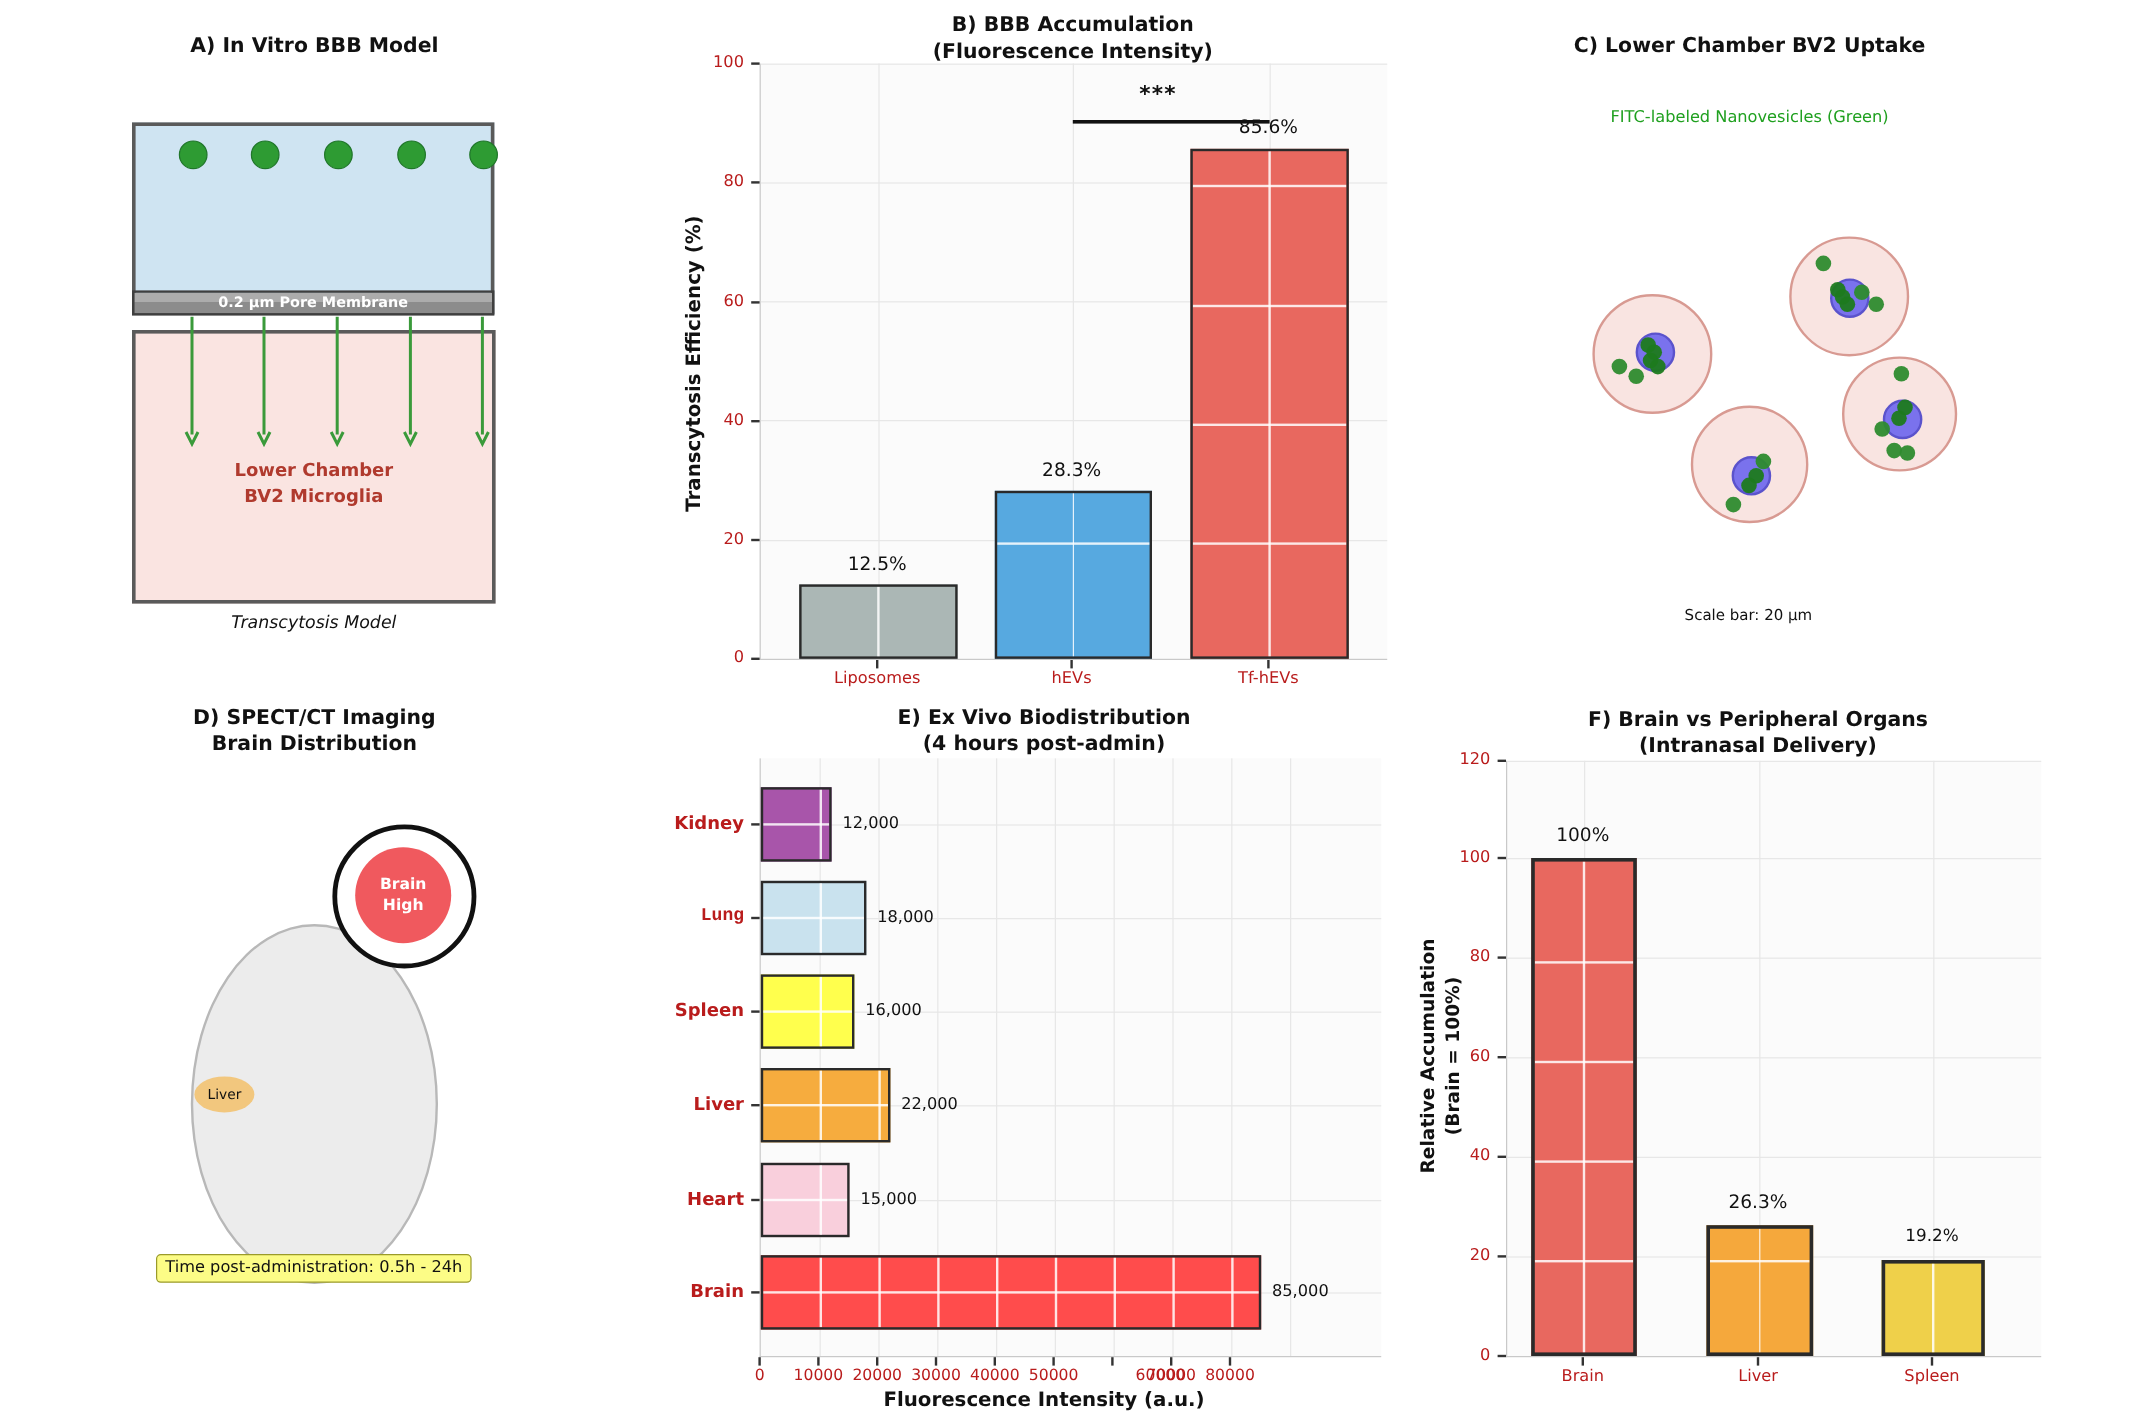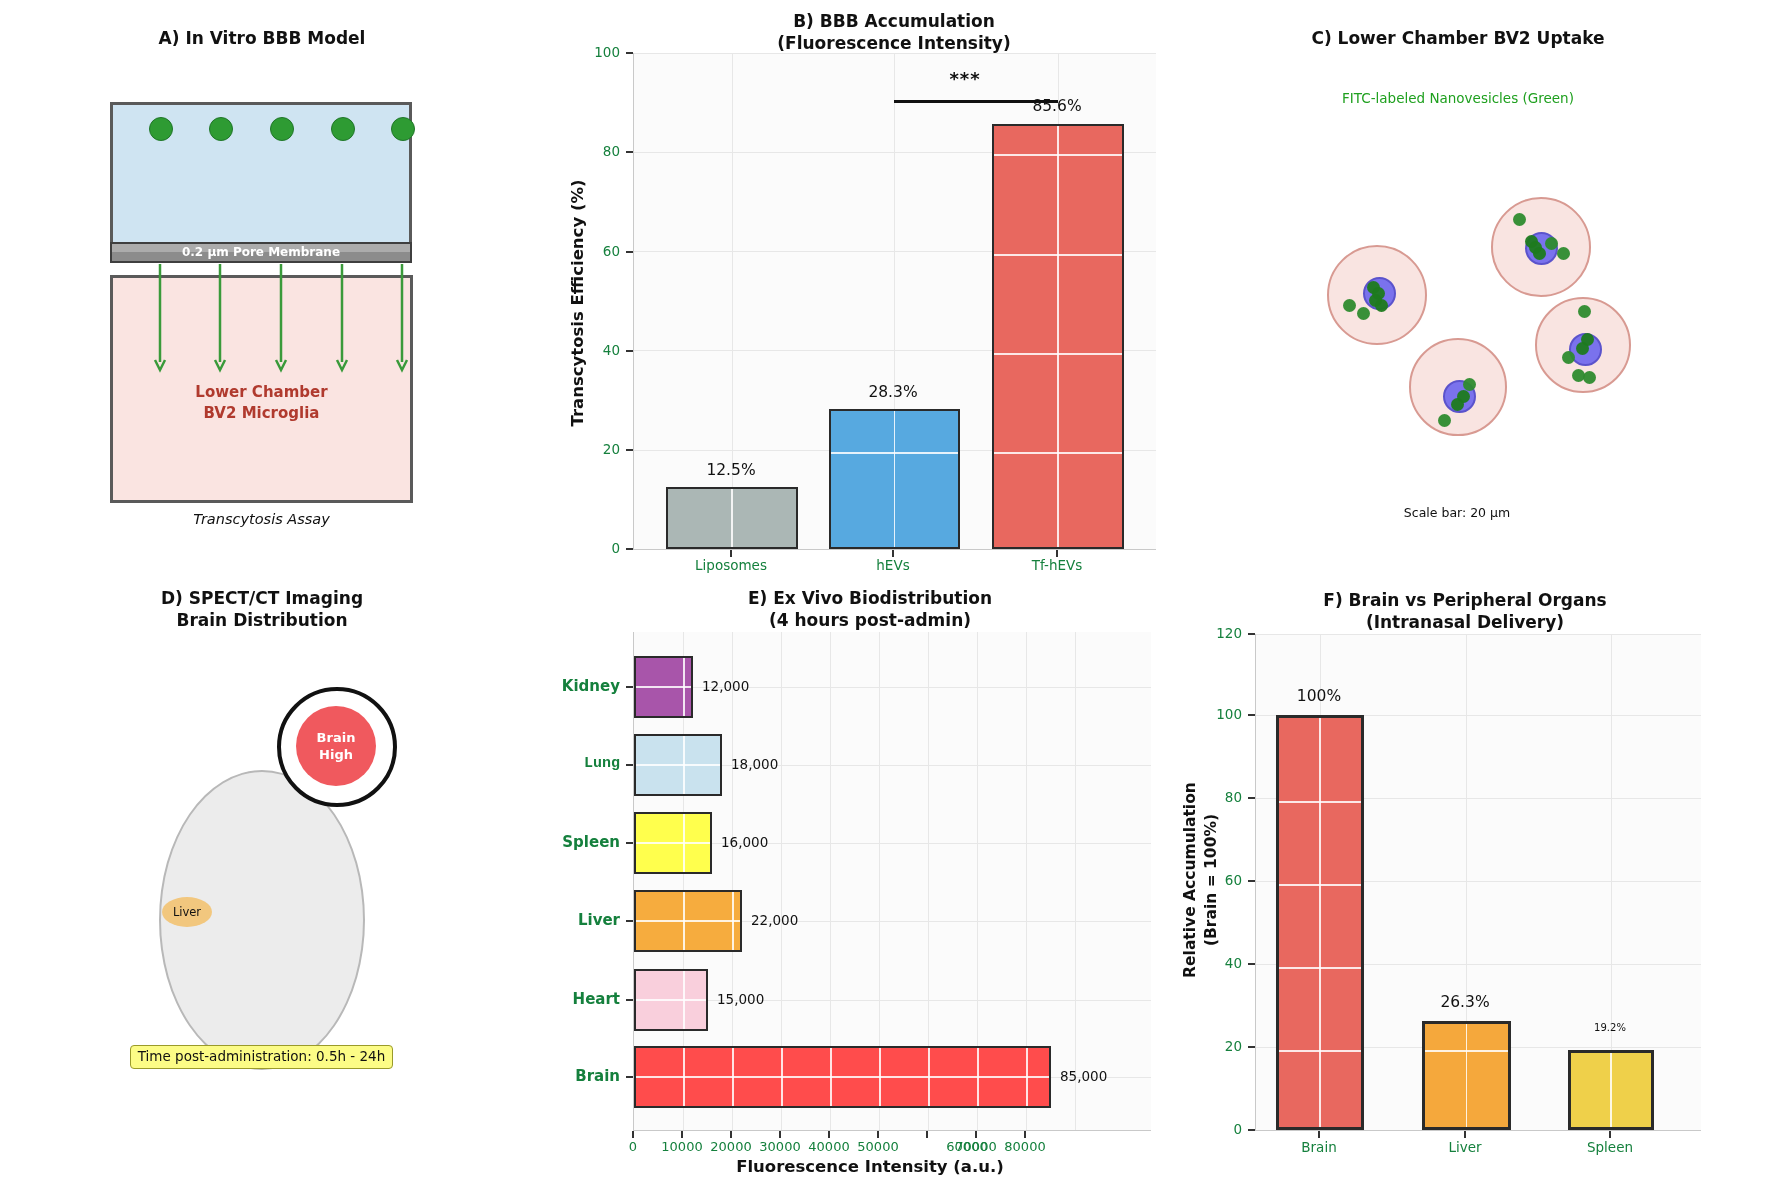--- a/index.html
+++ b/index.html
@@ -13,21 +13,21 @@
   .glv{position:absolute;top:0;bottom:0;width:1px;background:#E7E7E7;}
   .bar{position:absolute;box-sizing:border-box;border:2.5px solid #2A2A2A;overflow:hidden;}
   .bar i{display:block;position:absolute;background:rgba(255,255,255,0.85);}
   .bar .vg{top:0;bottom:0;width:1.5px;left:calc(50% - 1px);}
   .bar .hg{left:0;right:0;height:1.5px;}
   .bar .hgc{left:0;right:0;height:1.5px;top:calc(50% - 1px);}
   .bar .vgx{top:0;bottom:0;width:1.5px;}
   .tick{position:absolute;background:#333;}
   .tickh{width:7px;height:1.5px;}
   .tickv{width:1.5px;height:7px;}
-  .ticklab{position:absolute;font-size:13.5px;color:#15803d;}
+  .ticklab{position:absolute;font-size:13.5px;color:#b91c1c;}
   .vlab{position:absolute;font-weight:normal;color:#111;}
   .cell{position:absolute;border-radius:50%;background:rgba(242,196,188,0.45);
         border:2.5px solid #D89A92;box-sizing:border-box;}
   .nucleus{position:absolute;width:33px;height:33px;border-radius:50%;background:#7A72ED;
         border:2px solid #5B53CC;box-sizing:border-box;}
   .fitc{position:absolute;width:13px;height:13px;border-radius:50%;background:#2E8B2E;opacity:.95;}
   .fitc.dark{background:#1E7A1E;}
 </style>
 </head>
 <body>
@@ -61,21 +61,21 @@
         <polyline points="227,98 232,108 237,98"></polyline>
       <line x1="292" y1="2" x2="292" y2="100"></line>
         <polyline points="287,98 292,108 297,98"></polyline>
     </g>
   </svg>
 
   <div class="abs tc" style="left:110px;top:382px;width:303px;font-size:15px;font-weight:bold;line-height:21px;color:#B03A2E;">
     <div>Lower Chamber</div>
     <div>BV2 Microglia</div>
   </div>
-  <div class="abs tc" style="left:110px;top:511px;width:303px;font-size:14.5px;font-style:italic;">Transcytosis Assay</div>
+  <div class="abs tc" style="left:110px;top:511px;width:303px;font-size:14.5px;font-style:italic;">Transcytosis Model</div>
 
   <div class="abs tc ptitle" style="left:694px;top:11px;width:400px;">B) BBB Accumulation</div>
   <div class="abs tc ptitle" style="left:694px;top:33px;width:400px;">(Fluorescence Intensity)</div>
 
   <div class="plot" style="left:633px;top:53px;width:522px;height:496px;">
     <div class="glh" style="top:0;"></div>
     <div class="glh" style="top:99px;"></div>
     <div class="glh" style="top:198px;"></div>
     <div class="glh" style="top:297px;"></div>
     <div class="glh" style="top:397px;"></div>
@@ -304,21 +304,21 @@
         <i class="hg" style="top:26px;"></i>
       </div>
     <div class="bar" style="left:312px;top:416px;width:86px;height:80px;background:#EFD04A;border-width:3px;">
         <i class="vg"></i>
       </div>
   </div>
 
 
   <div class="vlab tc" style="left:1259px;top:687px;width:120px;font-size:15.5px;">100%</div>
   <div class="vlab tc" style="left:1405px;top:993px;width:120px;font-size:15.5px;">26.3%</div>
-  <div class="vlab tc" style="left:1550px;top:1022px;width:120px;font-size:10px;">19.2%</div>
+  <div class="vlab tc" style="left:1550px;top:1022px;width:120px;font-size:14px;">19.2%</div>
 
   <div class="ticklab" style="left:1196px;top:1121px;width:46px;text-align:right;">0</div>
   <div class="ticklab" style="left:1196px;top:1038px;width:46px;text-align:right;">20</div>
   <div class="ticklab" style="left:1196px;top:955px;width:46px;text-align:right;">40</div>
   <div class="ticklab" style="left:1196px;top:872px;width:46px;text-align:right;">60</div>
   <div class="ticklab" style="left:1196px;top:789px;width:46px;text-align:right;">80</div>
   <div class="ticklab" style="left:1196px;top:706px;width:46px;text-align:right;">100</div>
   <div class="ticklab" style="left:1196px;top:625px;width:46px;text-align:right;">120</div>
   <div class="tick tickh" style="left:1248px;top:1129px;"></div>
   <div class="tick tickh" style="left:1248px;top:1046px;"></div>

